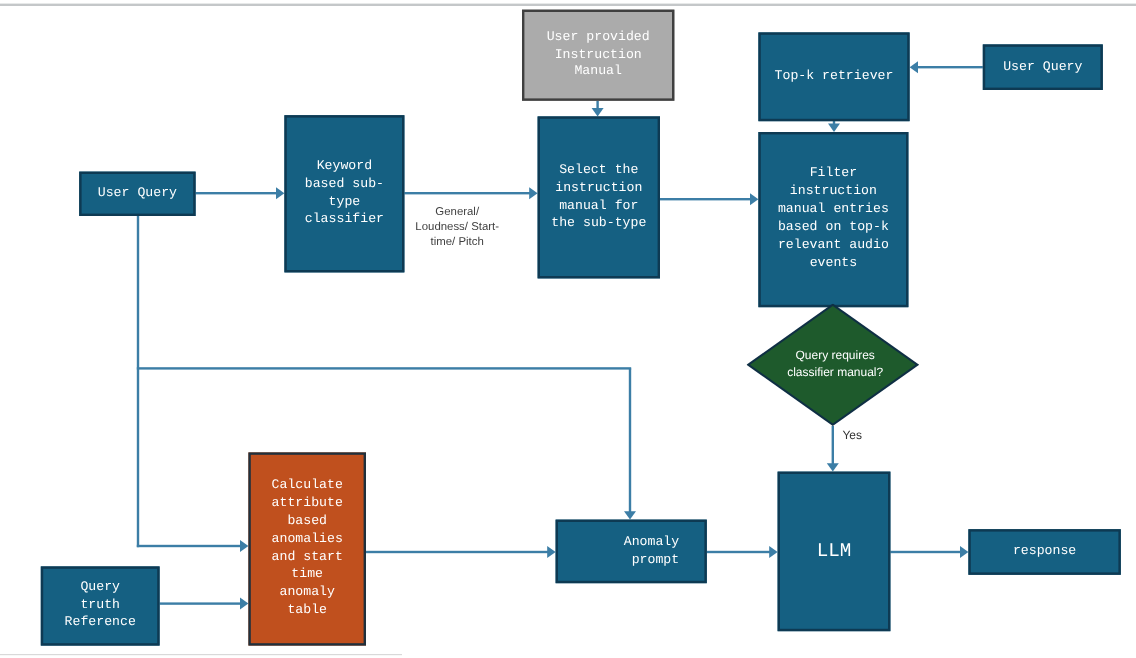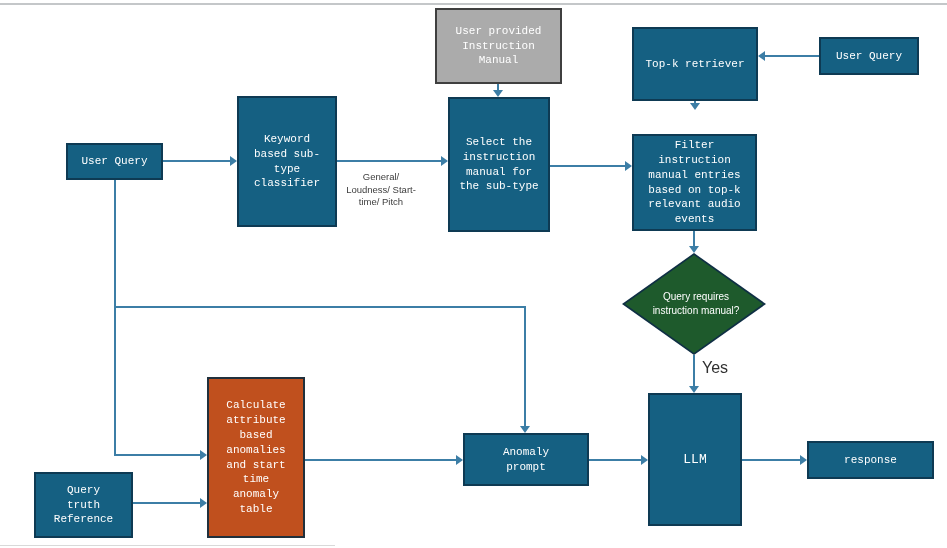--- a/index.html
+++ b/index.html
@@ -104,21 +104,21 @@
   <div class="h-line" style="left:305px;top:459px;width:153px;"></div>
   <div class="ah ah-right" style="left:456px;top:455px;"></div>
 
   <div class="h-line" style="left:589px;top:459px;width:54px;"></div>
   <div class="ah ah-right" style="left:641px;top:455px;"></div>
 
   <div class="h-line" style="left:742px;top:459px;width:60px;"></div>
   <div class="ah ah-right" style="left:800px;top:455px;"></div>
 
   <div class="edge-label" style="left:345px;top:171px;width:72px;">General/ Loudness/ Start-time/ Pitch</div>
-  <div class="edge-label" style="left:702px;top:357px;font-size:16px;color:#303030;">Yes</div>
+  <div class="edge-label" style="left:702px;top:357px;font-size:10px;color:#303030;">Yes</div>
 
   <div class="node gray-node" style="left:435px;top:8px;width:127px;height:76px;padding:0 8px;">
     <span class="lbl">User provided Instruction Manual</span>
   </div>
 
   <div class="node" style="left:632px;top:27px;width:126px;height:74px;padding:0 6px;">
     <span class="lbl">Top-k retriever</span>
   </div>
 
   <div class="node" style="left:819px;top:37px;width:100px;height:38px;">
@@ -130,45 +130,45 @@
   </div>
 
   <div class="node" style="left:237px;top:96px;width:100px;height:131px;padding:0 11px;">
     <span class="lbl">Keyword based sub-type classifier</span>
   </div>
 
   <div class="node" style="left:448px;top:97px;width:102px;height:135px;padding:0 8px;">
     <span class="lbl">Select the instruction manual for the sub-type</span>
   </div>
 
-  <div class="node" style="left:632px;top:110px;width:125px;height:97px;padding:0 8px;margin-top:24px;">
+  <div class="node" style="left:632px;top:110px;width:125px;height:146px;padding:0 8px;">
     <span class="lbl">Filter instruction manual entries based on top-k relevant audio events</span>
   </div>
 
   <div class="diamond-wrap">
     <div class="diamond-border"></div>
     <div class="diamond-fill"></div>
     <div class="diamond-label">
-      <span class="lbl">Query requires instruction manual?</span>
+      <span class="lbl">Query requires classifier manual?</span>
     </div>
   </div>
 
   <div class="node orange-node" style="left:207px;top:377px;width:98px;height:161px;padding:0 13px;">
     <span class="lbl">Calculate attribute based anomalies and start time anomaly table</span>
   </div>
 
   <div class="node" style="left:34px;top:472px;width:99px;height:66px;padding:0 16px;">
     <span class="lbl">Query truth Reference</span>
   </div>
 
-  <div class="node" style="left:463px;top:433px;width:126px;height:53px;padding:0 21px;">
+  <div class="node" style="left:463px;top:433px;width:126px;height:53px;padding:0 21px;text-align:right;">
     <span class="lbl">Anomaly prompt</span>
   </div>
 
-  <div class="node" style="left:648px;top:393px;width:94px;height:133px;font-size:13px;">
+  <div class="node" style="left:648px;top:393px;width:94px;height:133px;font-size:16px;">
     <span class="lbl">LLM</span>
   </div>
 
   <div class="node" style="left:807px;top:441px;width:127px;height:38px;">
     <span class="lbl">response</span>
   </div>
 
 </div>
 
 </body></html>

